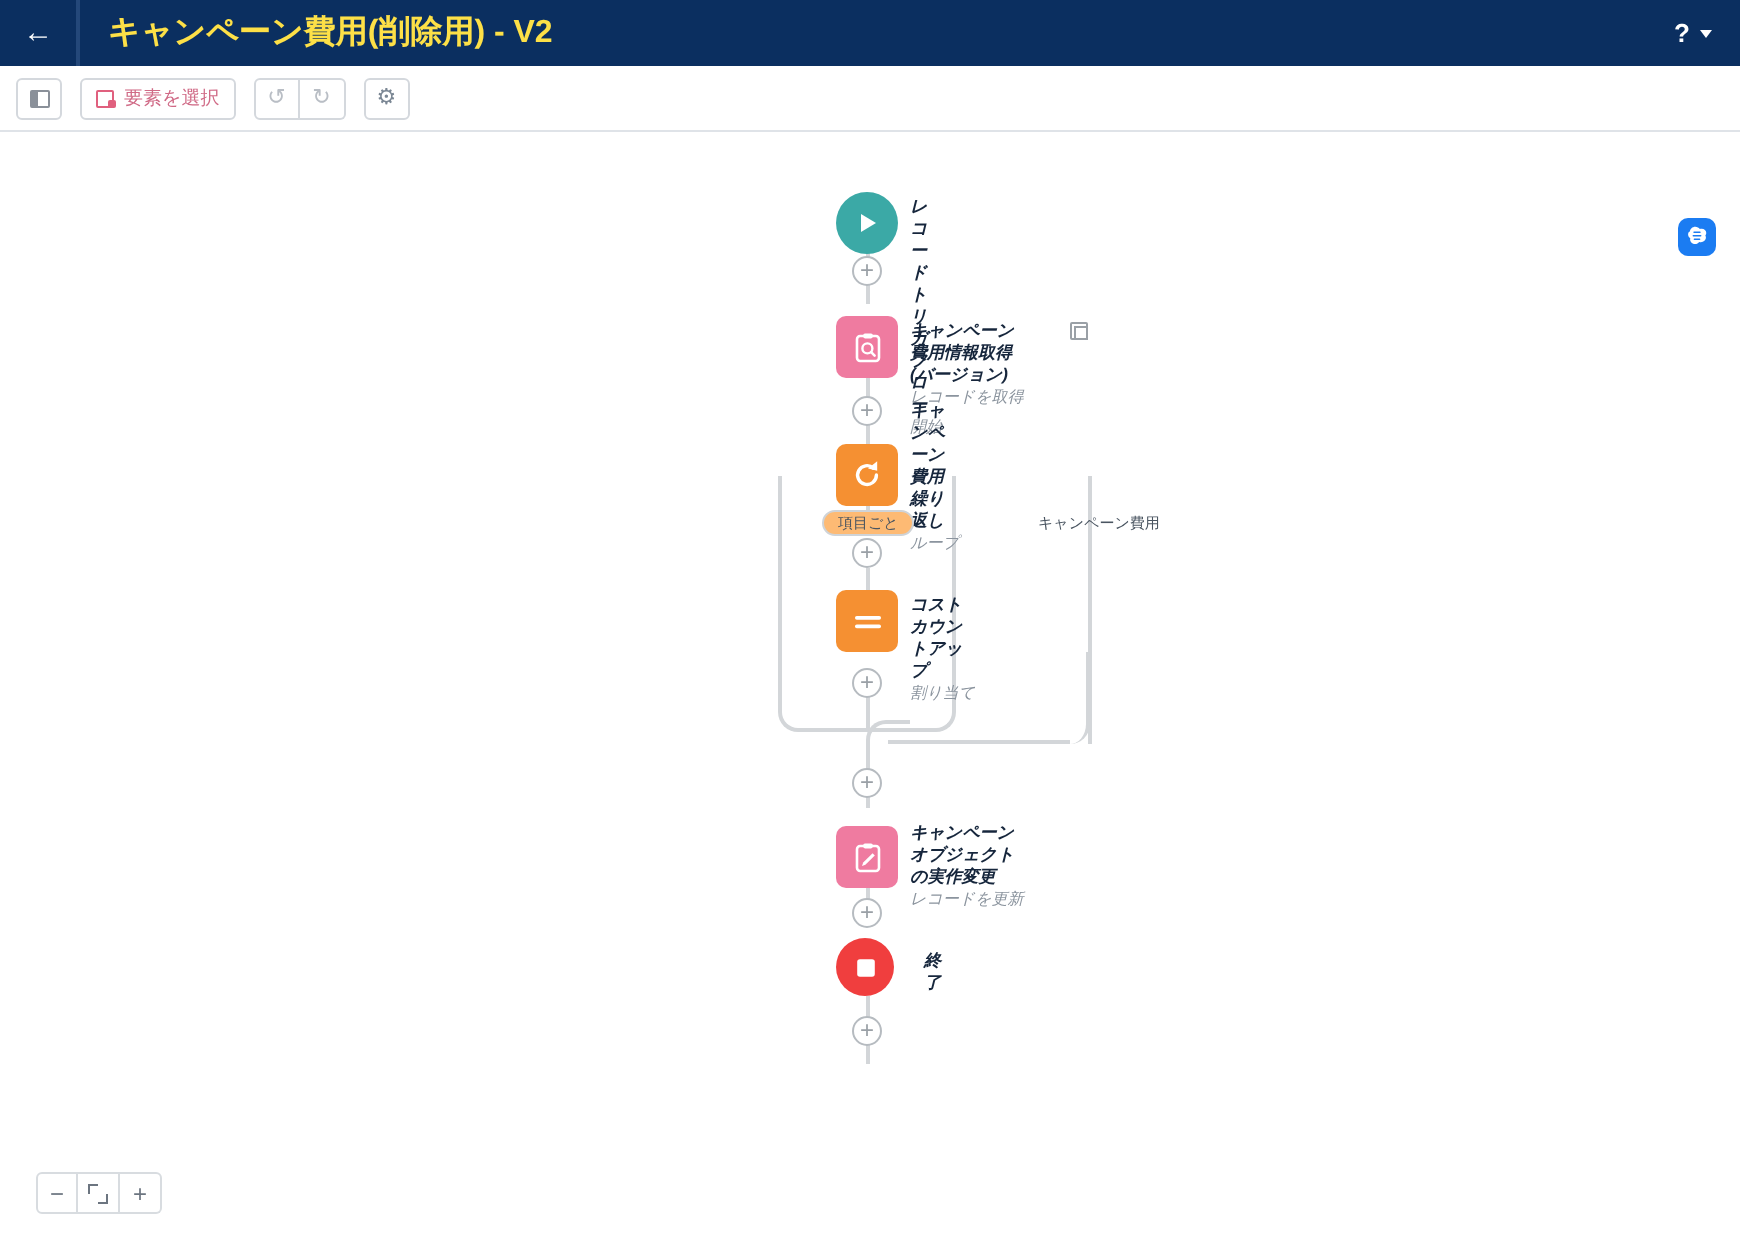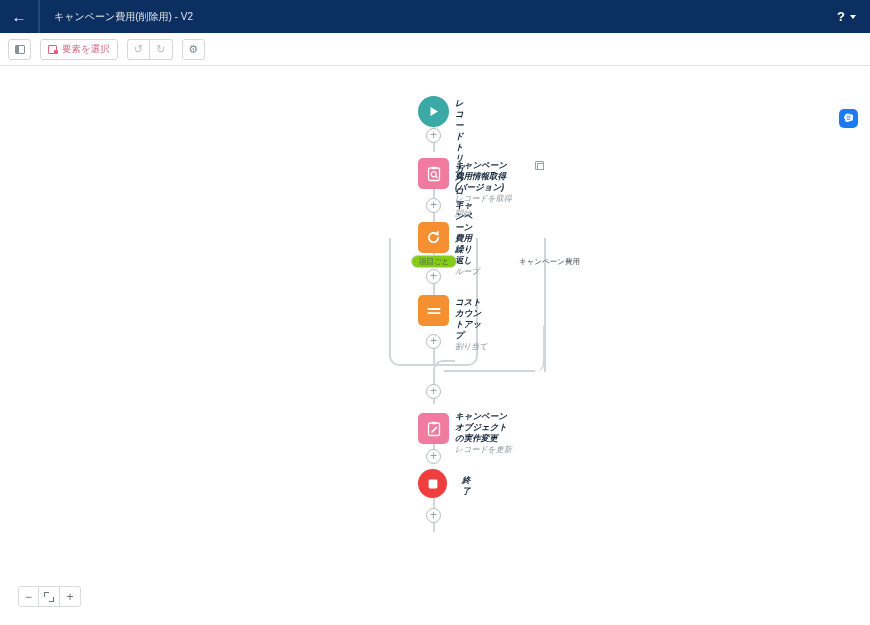--- a/index.html
+++ b/index.html
@@ -25,21 +25,21 @@
   .flow-logo { width:15px; height:13px; position:relative; }
   .flow-logo i {
     display:block; position:absolute; left:0; background:#fff; border-radius:1px; height:2px;
   }
   .flow-logo i:nth-child(1){ top:0px; width:15px; }
   .flow-logo i:nth-child(2){ top:4px; width:12px; left:2px;}
   .flow-logo i:nth-child(3){ top:8px; width:8px; left:4px;}
   .flow-logo i:nth-child(4){ top:11px; width:4px; left:6px;}
   .hdr-appname { color:#fff; font-size:11px; font-weight:bold; letter-spacing:.2px; white-space:nowrap; }
   .hdr-title {
-    color:#e5e5e5; font-size:10px; font-weight:normal; padding-left:14px; white-space:nowrap;
+    color:#fde047; font-size:16px; font-weight:bold; padding-left:14px; white-space:nowrap;
   }
   .hdr-right { margin-left:auto; display:flex; align-items:center; padding-right:14px; gap:2px; }
   .hdr-help { color:#fff; font-size:13px; font-weight:bold; cursor:pointer; padding:0 3px;}
   .hdr-caret { width:0;height:0;border-left:3.5px solid transparent;border-right:3.5px solid transparent;border-top:4px solid #fff; cursor:pointer;}
 
   
   .toolbar {
     position:absolute; top:33px; left:0; width:870px; height:33px;
     background:#fff; border-bottom:1px solid #dfe3e8;
     display:flex; align-items:center; padding:0 8px;
@@ -108,21 +108,21 @@
   .nlabel .t1 { font-size:8.5px; font-weight:bold; color:#16263c; line-height:11px; max-width:95px; white-space:normal;}
   .nlabel .t2 { font-size:8px; color:#8b949e; line-height:11px; }
   .nbadge {
     position:absolute; width:9px; height:9px; border:1.2px solid #9aa0a6; border-radius:1px;
     background:#fff;
   }
   .nbadge::after { content:""; position:absolute; left:1.3px; top:1.3px; width:4.4px;height:4.4px; border:1.1px solid #9aa0a6;}
 
   
   .pill {
-    position:absolute; height:13px; border:1px solid #cfd3d7; border-radius:7px; background:#84cc16;
+    position:absolute; height:13px; border:1px solid #cfd3d7; border-radius:7px; background:#fdba74;
     font-size:7.5px; color:#4a5561; display:flex; align-items:center; padding:0 7px; white-space:nowrap; z-index:5;
   }
   .pill.nb { border:none; background:transparent; }
 
   
   .einstein {
     position:absolute; right:12px; top:43px; width:19px; height:19px; border-radius:5px;
     background:#1b7cf2; display:flex; align-items:center; justify-content:center; cursor:pointer;
   }
   .einstein svg { display:block; }

